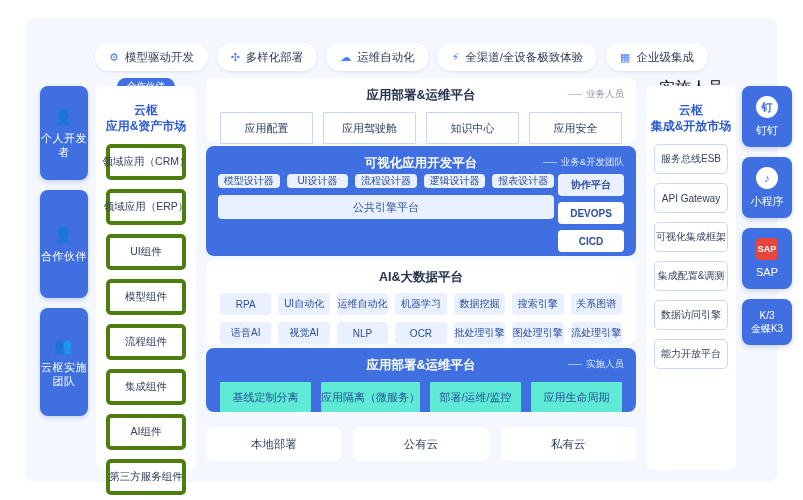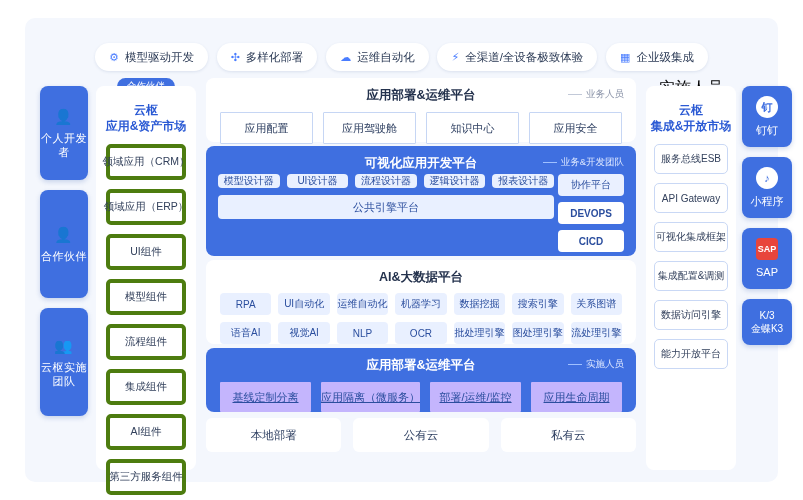--- a/index.html
+++ b/index.html
@@ -129,21 +129,21 @@
   .role.onblue{color:#dbe6ff;}
   .role.onblue .dash{background:#9fc0ff;}
 
   .rowbtns{display:flex;gap:10px;padding:8px 14px 0;}
   .btn{
     flex:1;height:30px;border-radius:1px;
     display:flex;align-items:center;justify-content:center;
     font-size:11px;white-space:nowrap;
   }
   .btn-out{border:1px solid #c6d6f4;background:#fff;color:#2f4062;}
-  .btn-light{background:#c4b5fd;color:#2b4e9e;text-decoration:underline;}
+  .btn-light{background:#5eead4;color:#2b4e9e;}
 
   
   #sec-deploy1{left:206px;top:78px;width:430px;height:64px;}
   
   #sec-visual{left:206px;top:146px;width:430px;height:110px;background:#3f6fe0;}
   .vis-left{position:absolute;left:12px;top:28px;width:336px;}
   .vis-tools{display:flex;gap:7px;}
   .vtool{
     flex:1;height:14px;border-radius:4px;background:#e9f0ff;color:#2b4e9e;
     display:flex;align-items:center;justify-content:center;font-size:10px;white-space:nowrap;text-align:right;
@@ -151,34 +151,34 @@
   .vbar{
     margin-top:7px;height:24px;border-radius:4px;background:#e9f0ff;color:#2b4e9e;
     display:flex;align-items:center;justify-content:center;font-size:11px;
   }
   .vis-right{position:absolute;right:12px;top:28px;width:66px;}
   .vrbox{
     background:#fff;border-radius:4px;color:#2b4e9e;
     font-size:10px;display:flex;align-items:center;justify-content:center;
     height:22px;margin-bottom:6px;font-weight:bold;
   }
-  .vrbox.head{background:#eaf0ff;font-weight:normal;color:#2b4e9e;}
+  .vrbox.head{background:#eaf0ff;font-weight:bold;color:#2b4e9e;}
 
   
   #sec-ai{left:206px;top:260px;width:430px;height:84px;}
   .ai-grid{display:flex;gap:7px;padding:7px 14px 0;}
   .ai-cell{
     flex:1;height:22px;border-radius:4px;background:#e9f0ff;color:#2b4e9e;
     display:flex;align-items:center;justify-content:center;font-size:10px;white-space:nowrap;
   }
 
   
   #sec-deploy2{left:206px;top:348px;width:430px;height:64px;}
   
-  #sec-cloud{left:206px;top:418px;width:430px;height:42px;background:transparent;}
+  #sec-cloud{left:206px;top:427px;width:430px;height:42px;background:transparent;}
   .cloud-row{display:flex;gap:12px;}
   .cloud-box{
     flex:1;height:34px;background:#fff;border-radius:6px;
     display:flex;align-items:center;justify-content:center;
     font-size:11.5px;color:#2f4062;
   }
 </style>
 </head>
 <body>
 

